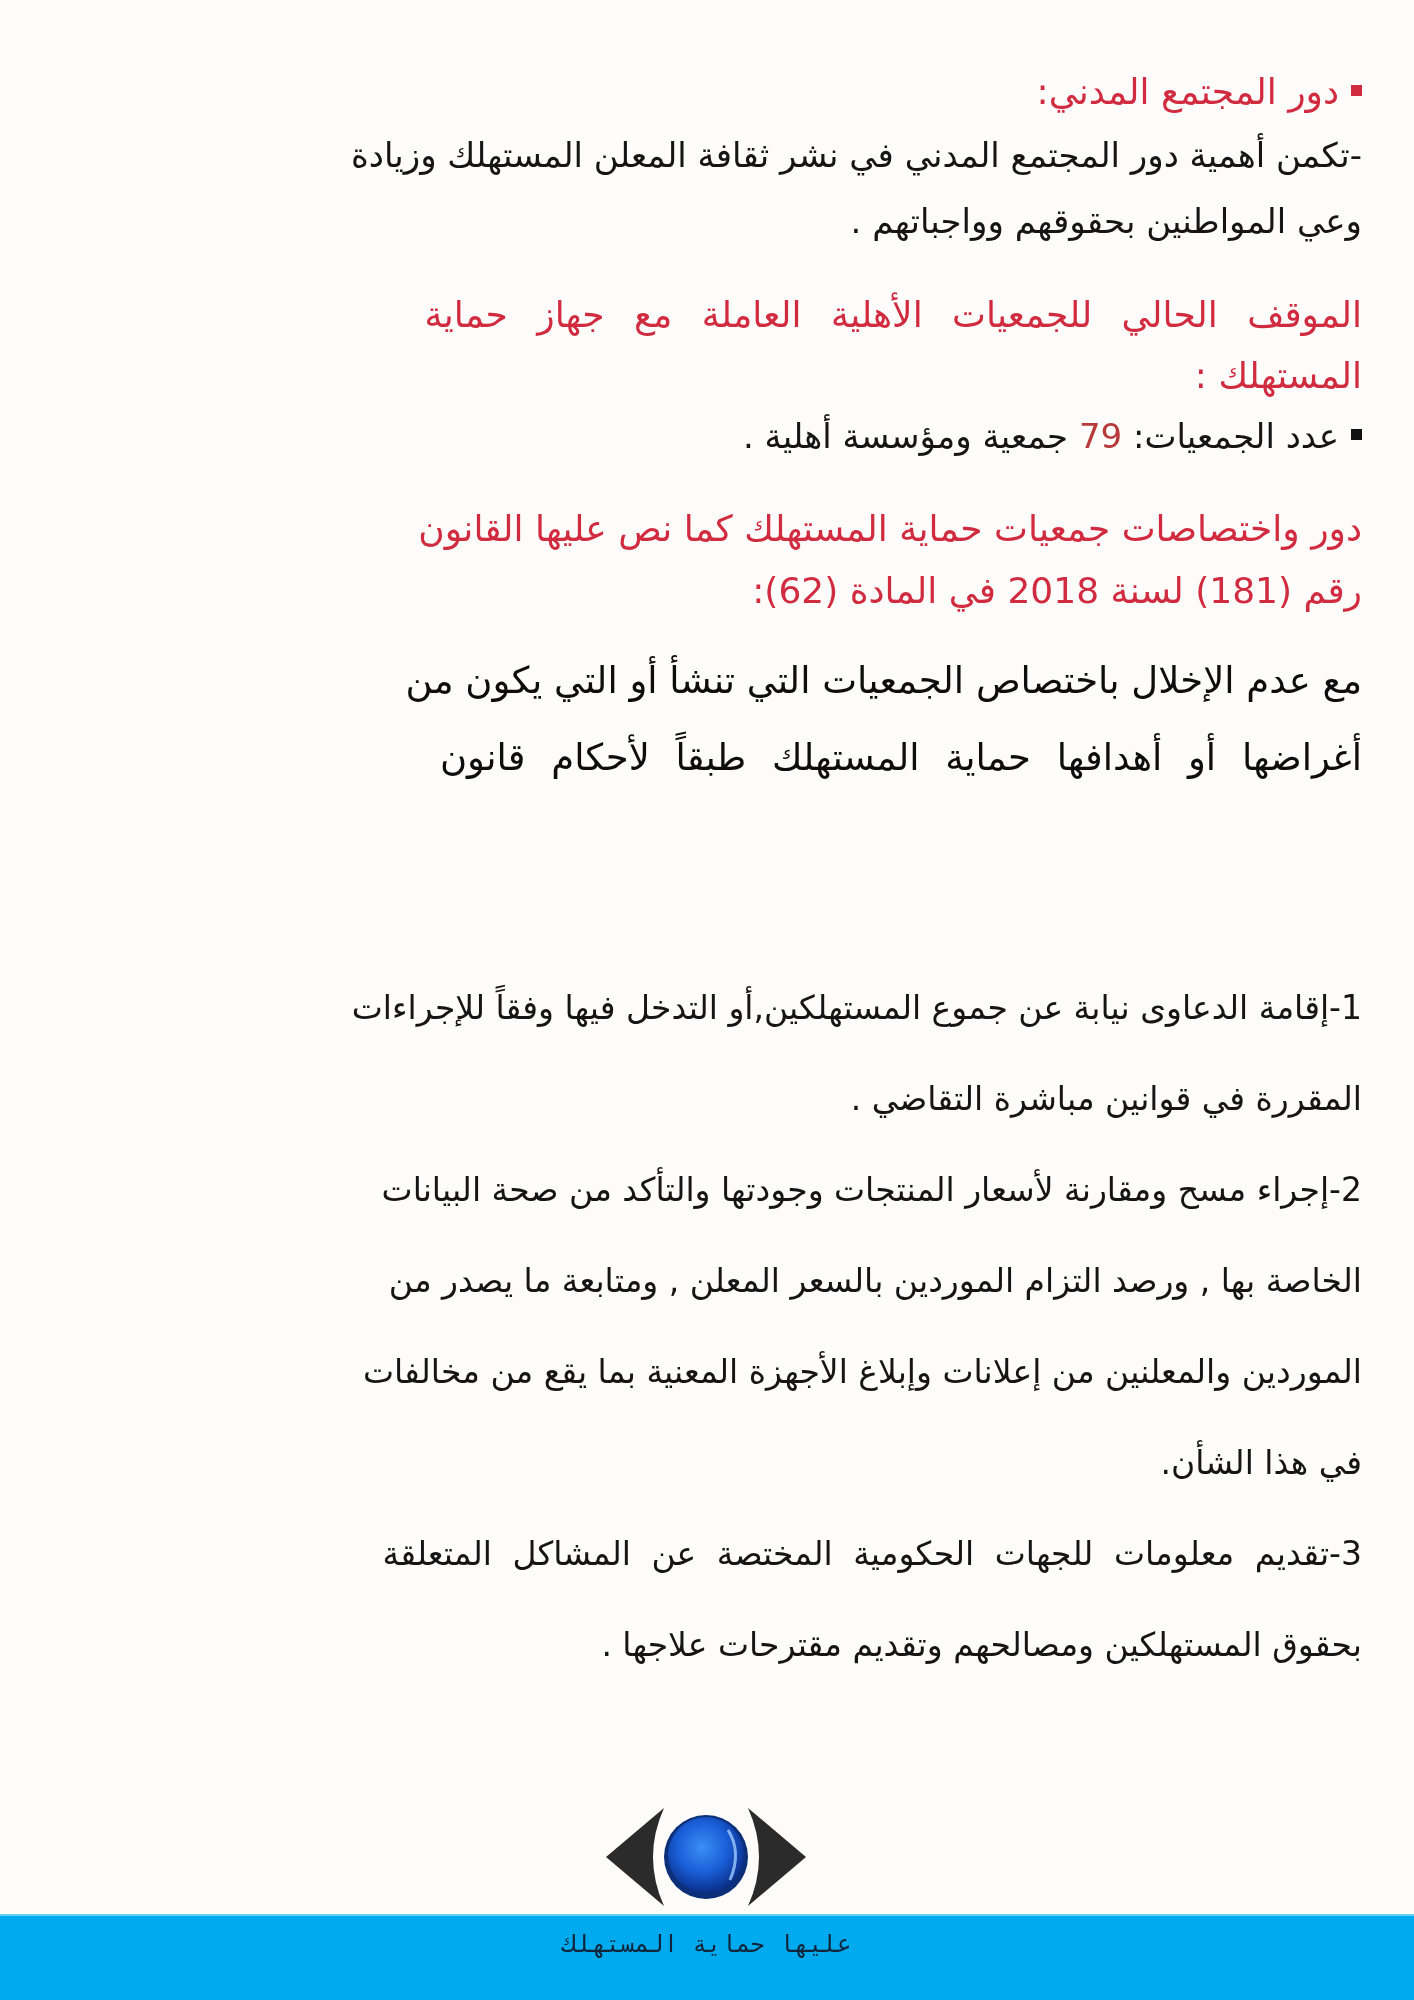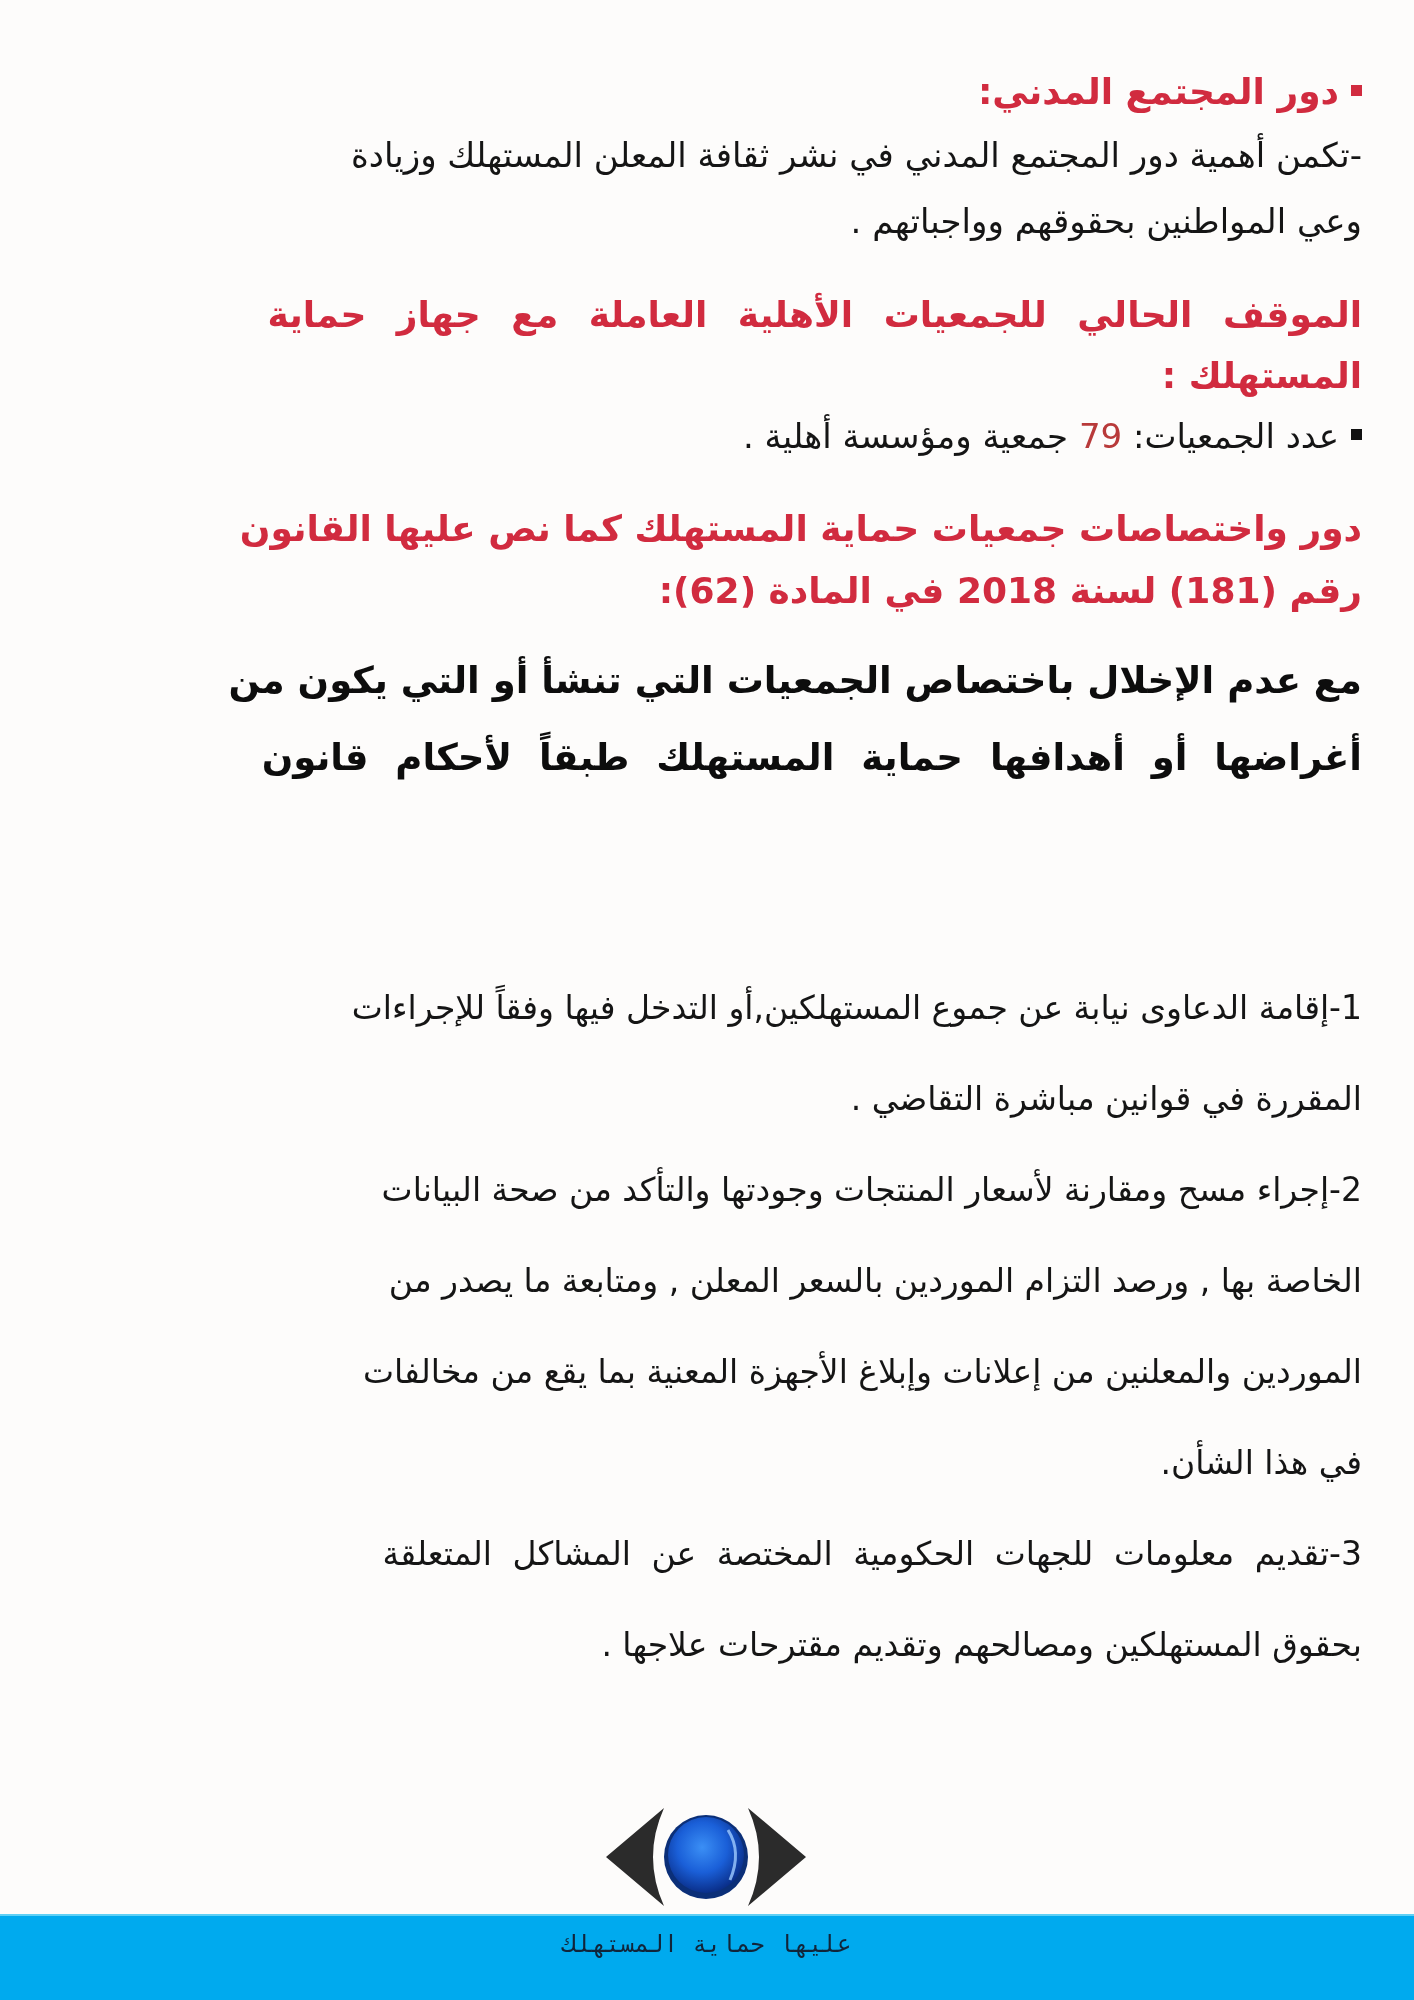--- a/index.html
+++ b/index.html
@@ -11,21 +11,21 @@
       overflow: hidden;
       font-family: "DejaVu Sans", sans-serif;
       color: #111;
     }
     .line {
       display: block;
       white-space: nowrap;
     }
     .red-heading {
       color: #d12b3f;
-      font-weight: bold;
+      font-weight: normal;
       font-size: 36px;
       line-height: 60px;
     }
     .bullet {
       display: inline-block;
       width: 11px;
       height: 11px;
       margin-left: 12px;
       vertical-align: middle;
       position: relative;
@@ -33,21 +33,21 @@
     }
     .bullet.red { background: #d12b3f; }
     .bullet.black { background: #111; }
     .body-text {
       font-size: 34px;
       line-height: 56px;
       color: #151515;
     }
     .bold-para {
       font-size: 37px;
-      font-weight: bold;
+      font-weight: normal;
       line-height: 77px;
       color: #0d0d0d;
       text-align-last: auto;
     }
     .underline { text-decoration: underline; text-decoration-thickness: 3px; text-underline-offset: 8px; }
     .num-red { color: #b83a3a; }
     .item-text {
       font-size: 33px;
       line-height: 91px;
       color: #151515;

